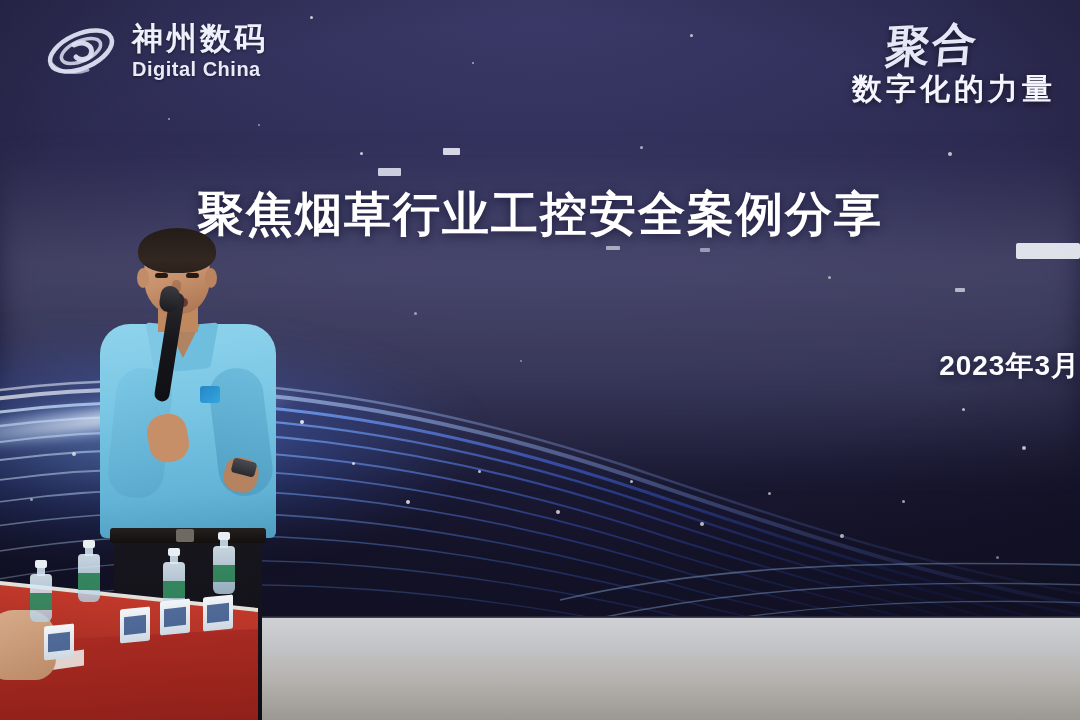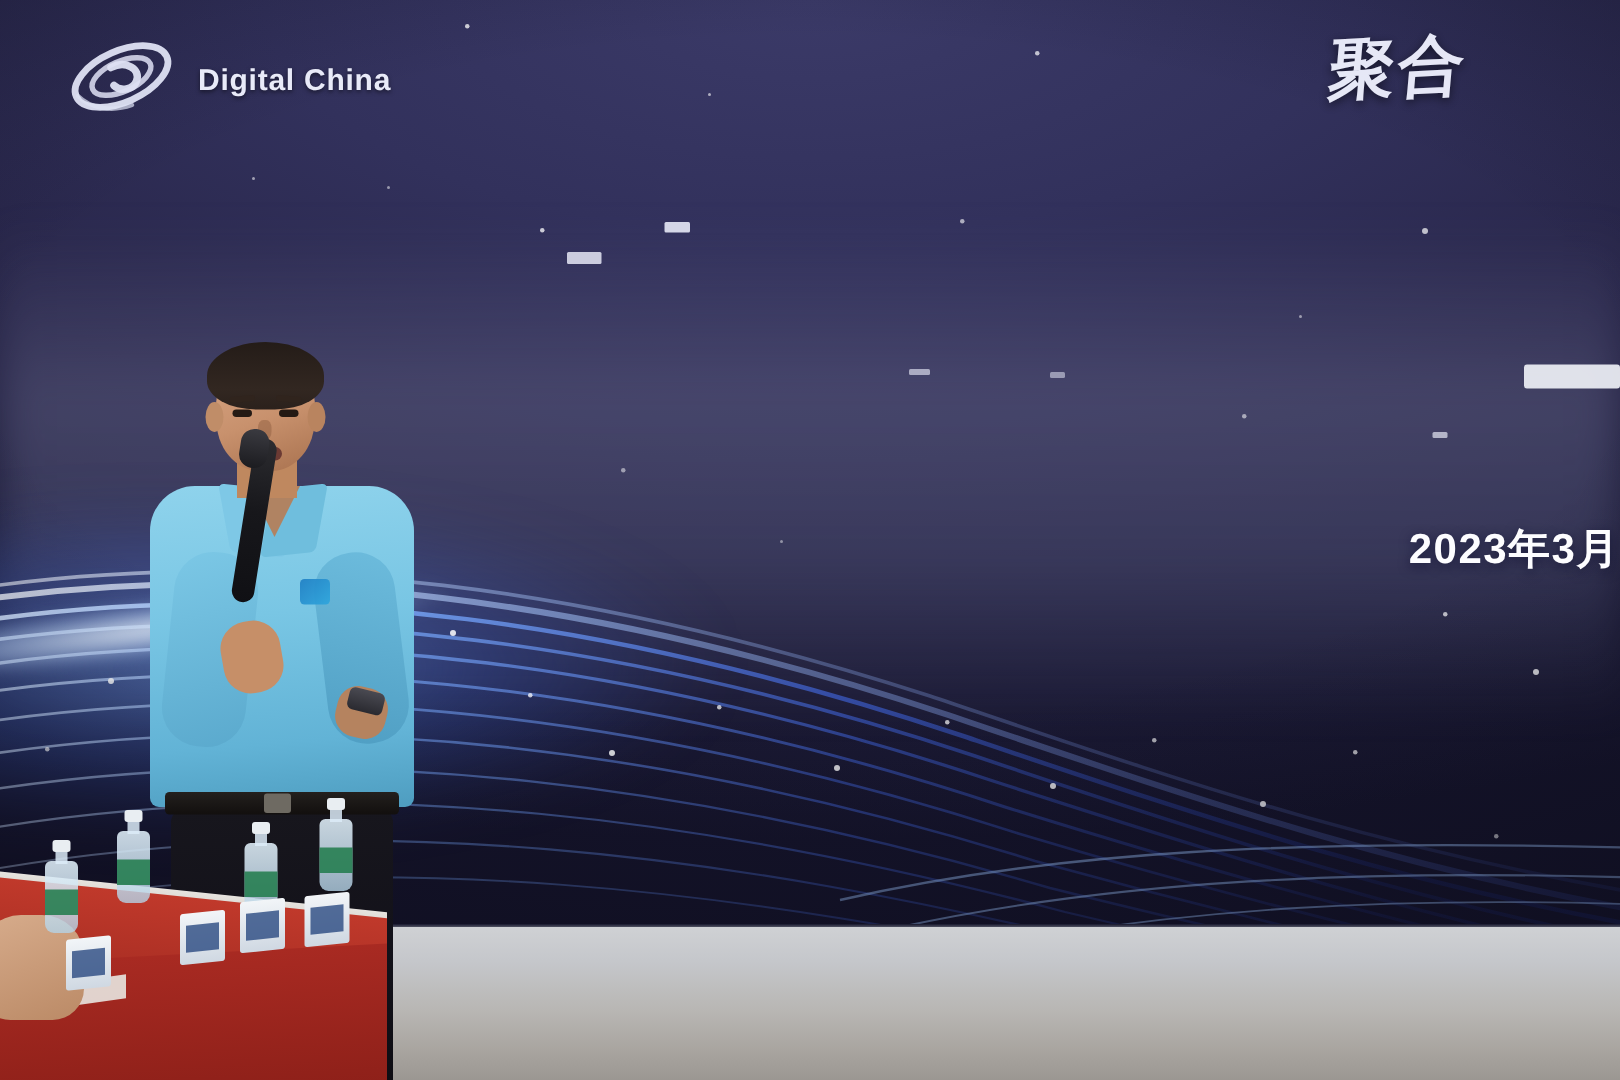--- a/index.html
+++ b/index.html
@@ -315,28 +315,31 @@
     <div class="brand">
       <svg class="brand-mark" viewBox="0 0 74 62">
         <g fill="none" stroke="#e6e9fb" stroke-linecap="round">
           <ellipse cx="37" cy="31" rx="33" ry="17" transform="rotate(-24 37 31)" stroke-width="4.5" opacity="0.95"></ellipse>
           <ellipse cx="37" cy="31" rx="21" ry="10" transform="rotate(-24 37 31)" stroke-width="3.6" opacity="0.85"></ellipse>
           <path d="M30,25 C40,20 50,26 47,34 C45,40 36,41 32,37" stroke-width="5" opacity="0.95"></path>
           <path d="M8,44 C16,52 30,55 44,50" stroke-width="3" opacity="0.7"></path>
         </g>
       </svg>
       <div class="brand-text">
+        <span class="brand-cn">神州数码</span>
         <span class="brand-en">Digital China</span>
       </div>
     </div>
 
     <div class="slogan">
       <div class="slogan-cal">聚合</div>
-    </div>
-
+      <div class="slogan-sub">数字化的力量</div>
+    </div>
+
+    <div class="slide-title">聚焦烟草行业工控安全案例分享</div>
     <div class="slide-date">2023年3月</div>
   </div>
 
   <div class="floor-edge"></div>
   <div class="floor"></div>
 
   <div class="speaker">
     <div class="sp-legs"></div>
     <div class="sp-legsplit"></div>
     <div class="sp-body"></div>

